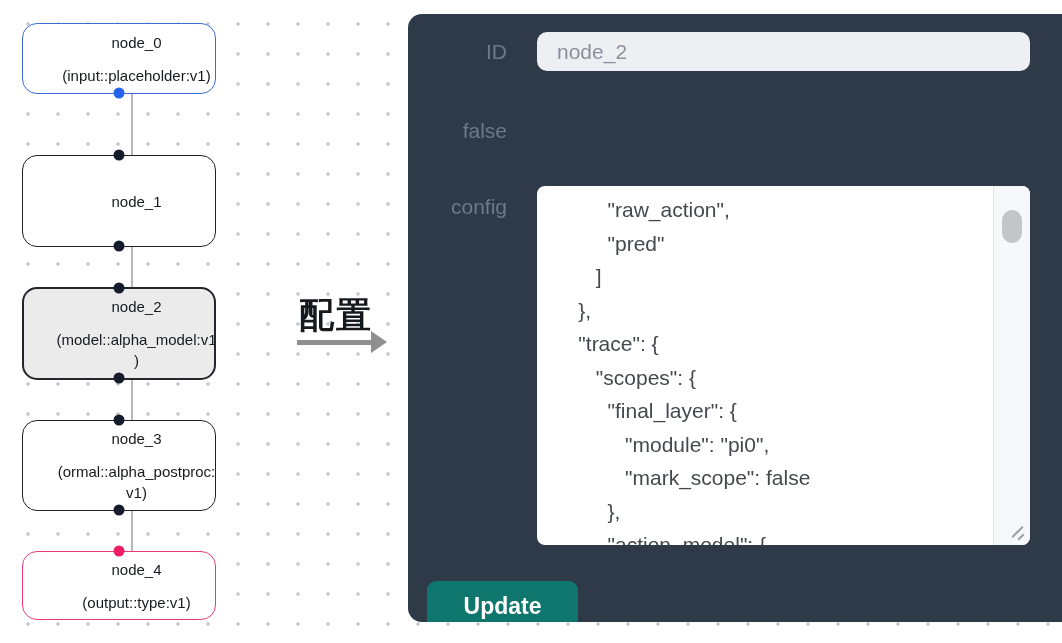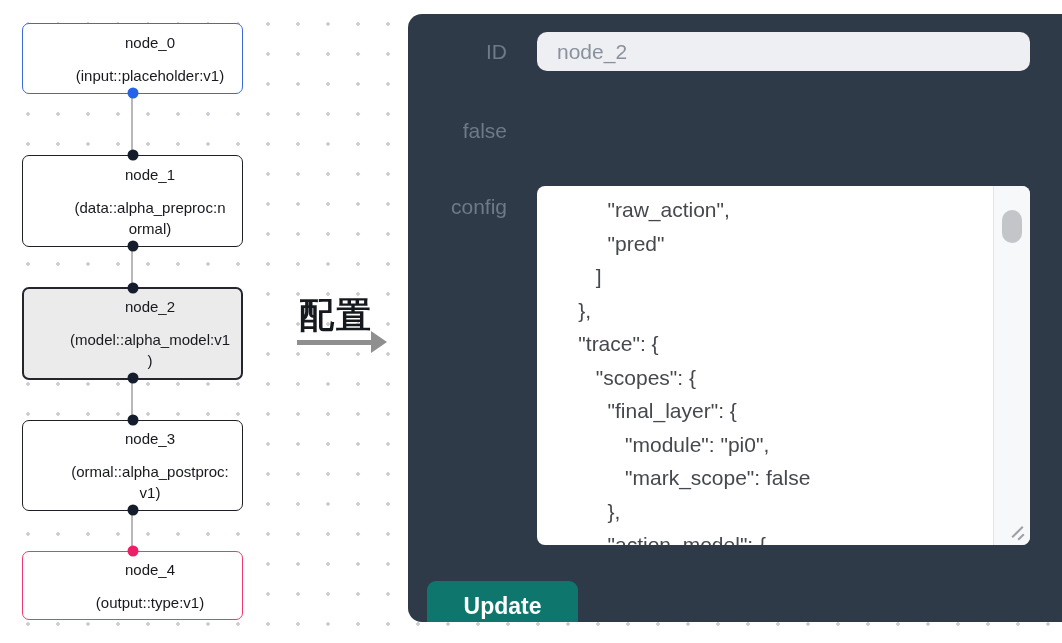--- a/index.html
+++ b/index.html
@@ -4,21 +4,21 @@
 <style>
   html,body{margin:0;padding:0;}
   .canvas{
     position:relative;width:1062px;height:643px;background:#ffffff;
     background-image:radial-gradient(circle,#c9ccd1 1.5px,transparent 2px);
     background-size:30px 30px;background-position:13px 9px;
     font-family:"Liberation Sans","DejaVu Sans",sans-serif;overflow:hidden;
   }
   
   .node{
-    position:absolute;left:22px;width:221px;border-radius:7px;background:#fff;
+    position:absolute;left:22px;width:194px;border-radius:15px;background:#fff;
     display:flex;flex-direction:column;align-items:center;justify-content:center;
     text-align:center;color:#17191f;font-size:15px;line-height:21px;box-sizing:border-box;padding-left:35px;
   }
   .node .sub{white-space:pre-line;margin-top:12px;}
   .n0{top:23px;height:71px;border:1.6px solid #3b6bd6;}
   .n1{top:155px;height:92px;border:1.6px solid #1d2127;}
   .n2{top:287px;height:93px;border:2.2px solid #23262c;background:#ebebeb;}
   .n3{top:420px;height:91px;border:1.6px solid #1d2127;}
   .n4{top:551px;height:69px;border:1.6px solid #ee3a70;}
   .port{position:absolute;width:11px;height:11px;border-radius:50%;left:50%;}
@@ -66,22 +66,20 @@
   <div class="edge e3"></div>
 
   <div class="node n0">
     <div class="title">node_0</div>
     <div class="sub">(input::placeholder:v1)</div>
     <span class="port bottom blue"></span>
   </div>
 
   <div class="node n1">
     <div class="title">node_1</div>
-    <div class="sub">(data::alpha_preproc:n
-ormal)</div>
     <span class="port top dark"></span>
     <span class="port bottom dark"></span>
   </div>
 
   <div class="node n2">
     <div class="title">node_2</div>
     <div class="sub">(model::alpha_model:v1
 )</div>
     <span class="port top dark"></span>
     <span class="port bottom dark"></span>

